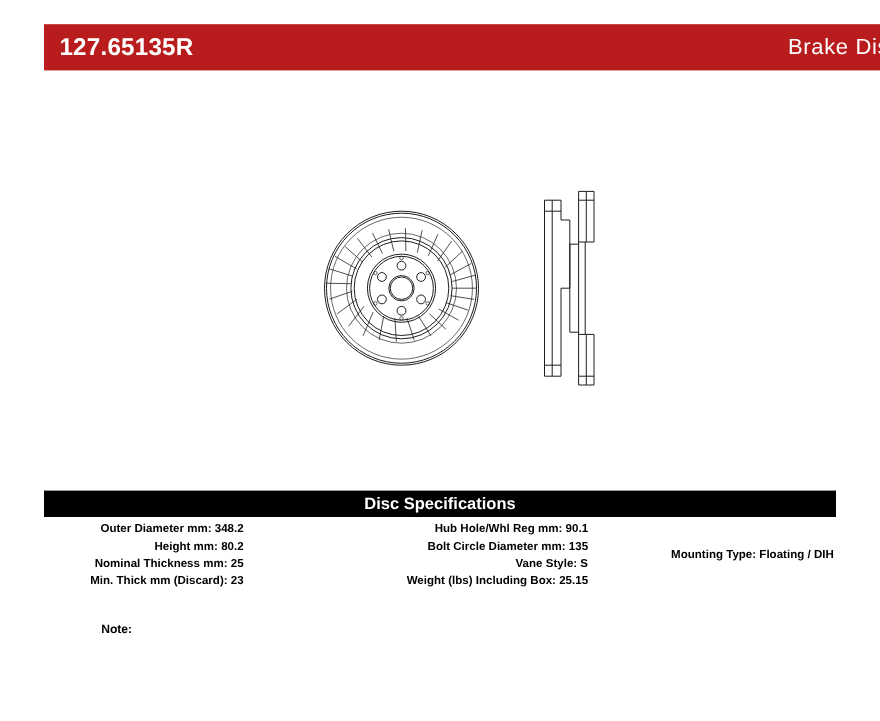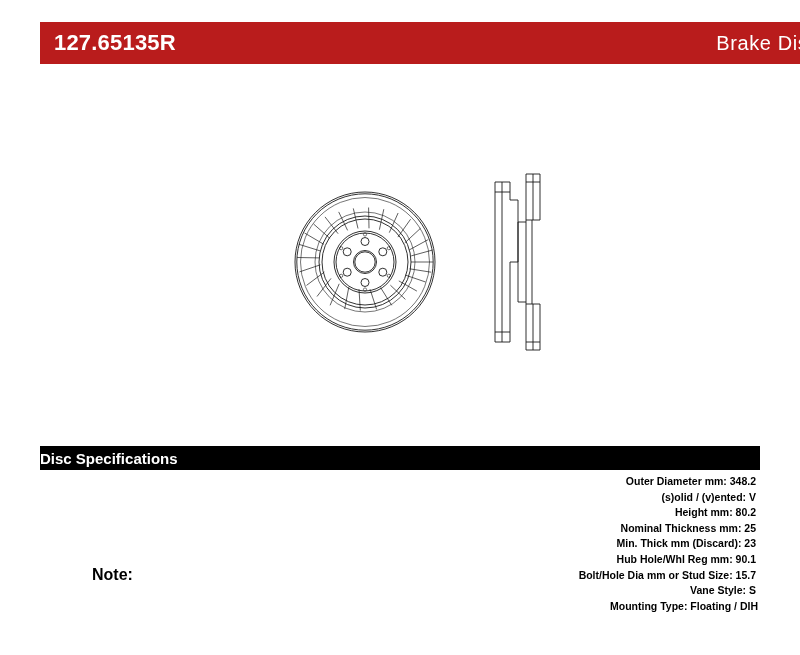--- a/index.html
+++ b/index.html
@@ -60,36 +60,35 @@
   
   .spec-title-bar {
     position: absolute;
     left: 40px;
     top: 446px;
     width: 720px;
     height: 24px;
     background: #000000;
     display: flex;
     align-items: center;
-    justify-content: flex-start;
+    justify-content: center;
   }
   .spec-title-bar .title {
     color: #ffffff;
     font-size: 15px;
     font-weight: bold;
   }
 
   .spec-columns {
     position: absolute;
     left: 40px;
     top: 474px;
     width: 720px;
     display: flex;
-    align-items: flex-end;
-    flex-direction: column;
+    align-items: center;
   }
   .col-left {
     width: 182px;
     text-align: right;
     padding-right: 4px;
   }
   .col-mid {
     width: 310px;
     text-align: right;
     padding-right: 4px;
@@ -109,21 +108,21 @@
   .note-row {
     position: absolute;
     left: 40px;
     top: 566px;
     width: 720px;
   }
   .note-label {
     position: absolute;
     left: 52px;
     top: 0;
-    font-size: 16px;
+    font-size: 11px;
     font-weight: bold;
   }
   .note-value {
     position: absolute;
     left: 100px;
     top: 0;
     font-size: 11px;
     font-weight: bold;
   }
 </style>
@@ -232,29 +231,29 @@
   </svg>
 </div>
 
 <div class="spec-title-bar">
   <span class="title">Disc Specifications</span>
 </div>
 
 <div class="spec-columns">
   <div class="col-left">
     <div class="spec-line">Outer Diameter mm: 348.2</div>
-    <div class="spec-line">(s)olid / (v)ented: V</div>
     <div class="spec-line">Height mm: 80.2</div>
     <div class="spec-line">Nominal Thickness mm: 25</div>
     <div class="spec-line">Min. Thick mm (Discard): 23</div>
   </div>
   <div class="col-mid">
     <div class="spec-line">Hub Hole/Whl Reg mm: 90.1</div>
-    <div class="spec-line">Bolt/Hole Dia mm or Stud Size: 15.7</div>
+    <div class="spec-line">Bolt Circle Diameter mm: 135</div>
     <div class="spec-line">Vane Style: S</div>
+    <div class="spec-line">Weight (lbs) Including Box: 25.15</div>
   </div>
   <div class="col-right">
     <div class="spec-line">Mounting Type: Floating / DIH</div>
   </div>
 </div>
 
 <div class="note-row">
   <div class="note-label">Note:</div>
   <div class="note-value"></div>
 </div>

